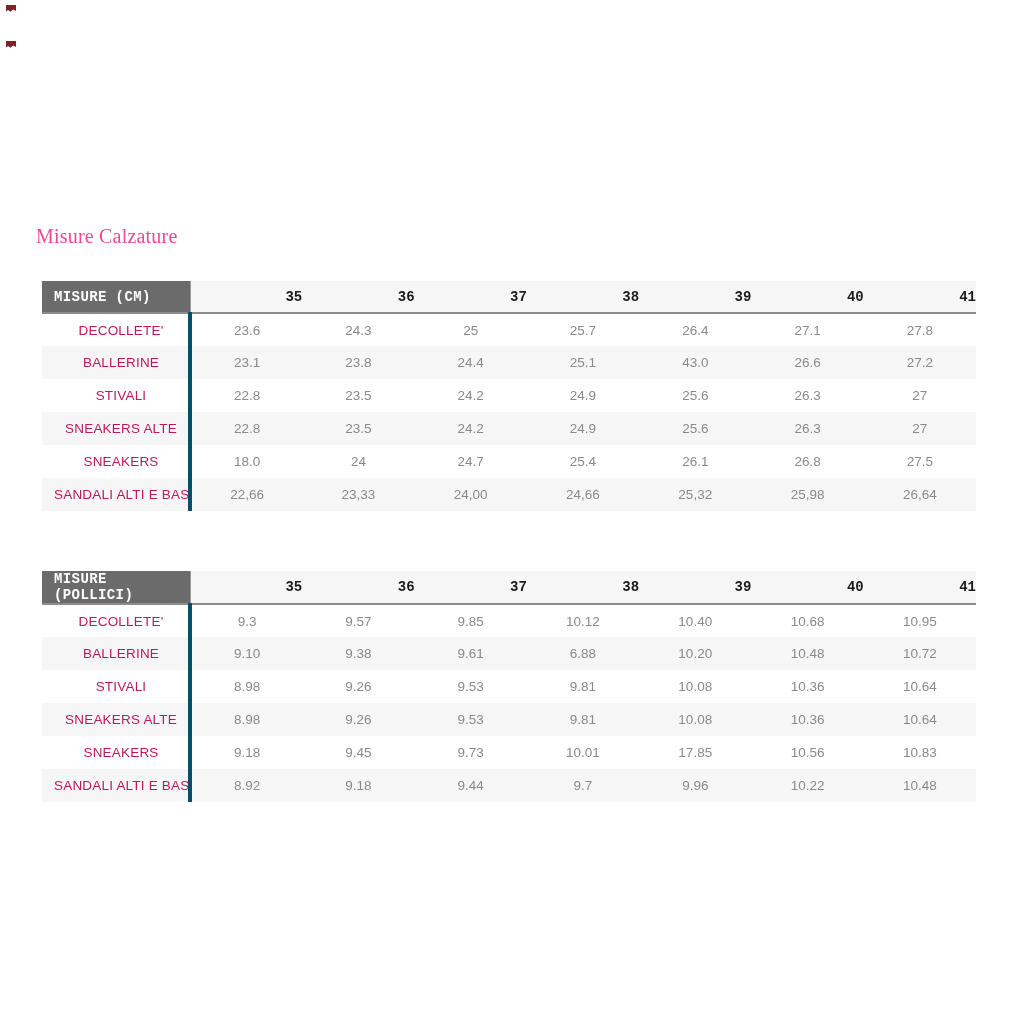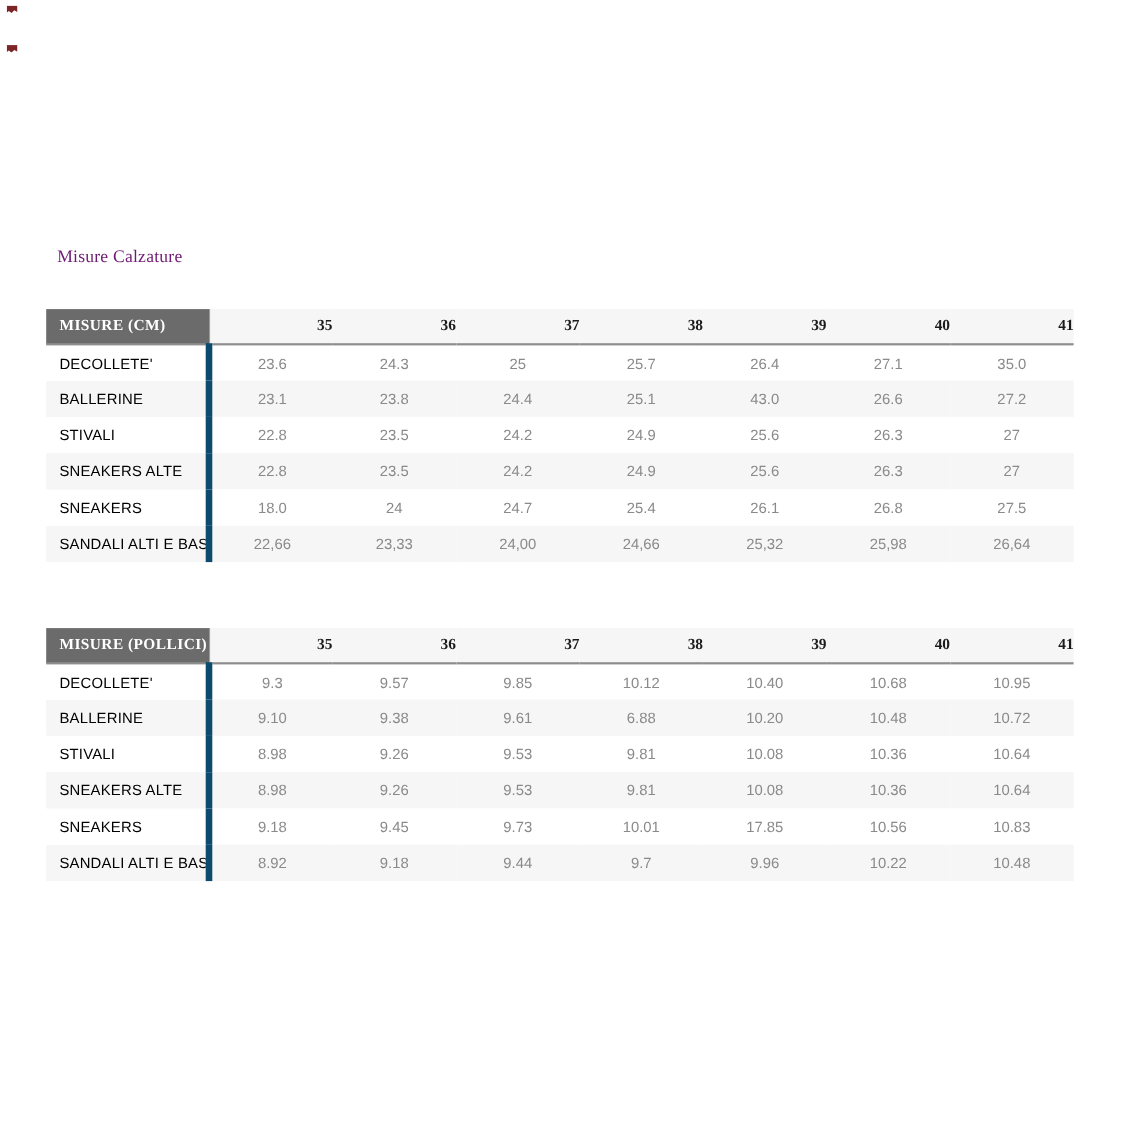--- a/index.html
+++ b/index.html
@@ -7,50 +7,50 @@
   body { position:relative; font-family:"Liberation Sans", sans-serif; }
 
   .broken-mark {
     position:absolute; width:10px; height:11px; background:#7d2424;
     clip-path: polygon(0 0, 100% 0, 100% 55%, 70% 40%, 45% 62%, 20% 45%, 0 60%);
   }
   .mark1 { left:6px; top:5px; }
   .mark2 { left:6px; top:41px; }
 
   .page-title {
-    position:absolute; left:52px; top:225px;
+    position:absolute; left:36px; top:225px;
     font-family:"Liberation Serif", serif; font-weight:400;
-    font-size:16px; color:#701a75; letter-spacing:0.2px;
+    font-size:20px; color:#ec4899; letter-spacing:0.2px;
   }
 
   table.size-table {
     position:absolute; left:42px; width:934px;
     border-collapse:collapse; table-layout:fixed;
   }
   #table-0 { top:281px; }
   #table-1 { top:571px; }
 
   table.size-table col.first { width:148px; }
 
   thead th {
     height:32px; border-bottom:2px solid #8d8d8d;
-    font-family:Liberation Serif, serif; font-weight:700; font-size:14px;
+    font-family:Liberation Mono, monospace; font-weight:700; font-size:14px;
   }
   th.corner {
     background:#6b6b6b; color:#ffffff; text-align:left;
     padding-left:12px; letter-spacing:0.4px;
     border-right:1px solid #9c9c9c;
   }
   th.size { background:#f6f6f6; color:#1b1b1b; text-align:right; }
 
   tbody td { height:33px; font-size:13.5px; background:#ffffff; }
   tbody tr.striped td { background:#f6f6f6; }
   td.label {
-    color:#000000; text-align:left; padding-left:12px;
-    letter-spacing:0.2px; border-right:6px solid #0c4a6e;
+    color:#be185d; text-align:center; padding-left:12px;
+    letter-spacing:0.2px; border-right:4px solid #0c4a6e;
     white-space:nowrap; overflow:hidden;
   }
   td.value { color:#8a8a8a; text-align:center; }
 </style>
 </head>
 <body>
 
 <span class="broken-mark mark1"></span>
 <span class="broken-mark mark2"></span>
 
@@ -82,21 +82,21 @@
       </thead>
       <tbody>
         <tr>
           <td class="label">DECOLLETE'</td>
           <td class="value">23.6</td>
           <td class="value">24.3</td>
           <td class="value">25</td>
           <td class="value">25.7</td>
           <td class="value">26.4</td>
           <td class="value">27.1</td>
-          <td class="value">35.0</td>
+          <td class="value">27.8</td>
         </tr>
         <tr class="striped">
           <td class="label">BALLERINE</td>
           <td class="value">23.1</td>
           <td class="value">23.8</td>
           <td class="value">24.4</td>
           <td class="value">25.1</td>
           <td class="value">43.0</td>
           <td class="value">26.6</td>
           <td class="value">27.2</td>

